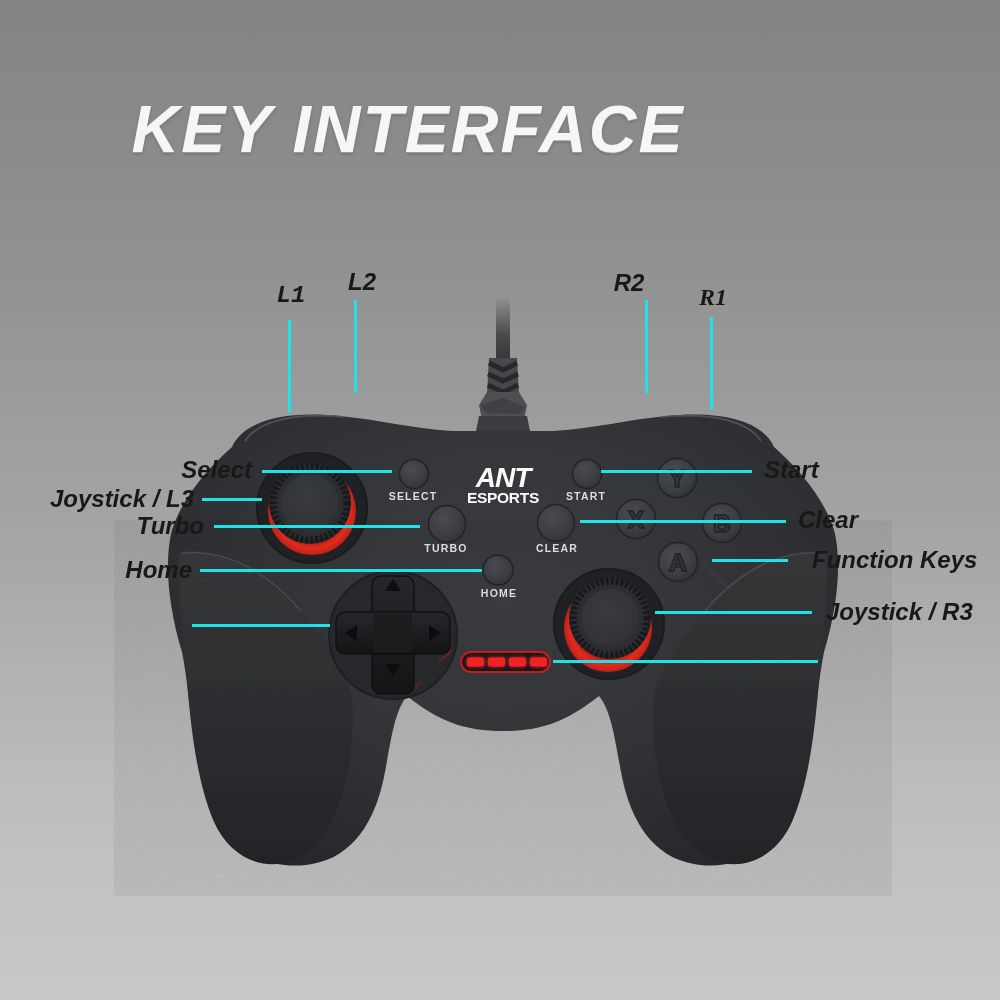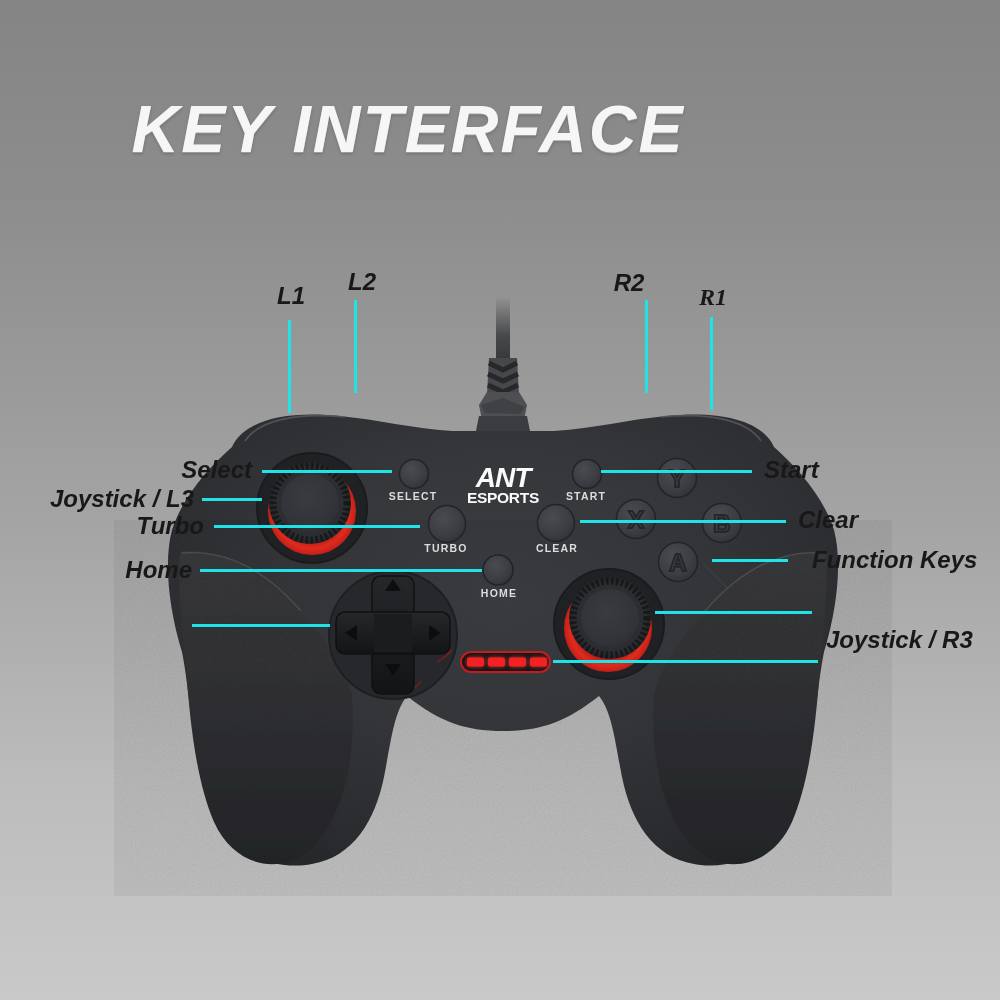--- a/index.html
+++ b/index.html
@@ -225,28 +225,28 @@
   <div class="cline h" style="left:214px; top:525px; width:206px;"></div>
   <div class="cline h" style="left:200px; top:569px; width:282px;"></div>
   <div class="cline h" style="left:192px; top:624px; width:138px;"></div>
 
   <div class="cline h" style="left:601px; top:470px; width:151px;"></div>
   <div class="cline h" style="left:580px; top:520px; width:206px;"></div>
   <div class="cline h" style="left:712px; top:559px; width:76px;"></div>
   <div class="cline h" style="left:655px; top:611px; width:157px;"></div>
   <div class="cline h" style="left:553px; top:660px; width:265px;"></div>
 
-  <div class="callout" style="left:291px; top:283px; transform:translateX(-50%);">L1</div>
+  <div class="callout" style="left:291px; top:283px; transform:translateX(-50%);font-family:Liberation Mono, monospace;">L1</div>
   <div class="callout" style="left:362px; top:269px; transform:translateX(-50%);">L2</div>
   <div class="callout" style="left:629px; top:270px; transform:translateX(-50%);">R2</div>
   <div class="callout" style="left:713px; top:284px; transform:translateX(-50%);font-family:Liberation Serif, serif;">R1</div>
 
   <div class="callout" style="right:748px; top:457px;">Select</div>
   <div class="callout" style="right:806px; top:486px;margin-left:48px;">Joystick / L3</div>
   <div class="callout" style="right:796px; top:513px;">Turbo</div>
   <div class="callout" style="right:808px; top:557px;">Home</div>
 
   <div class="callout" style="left:764px; top:457px;">Start</div>
   <div class="callout" style="left:798px; top:507px;">Clear</div>
   <div class="callout" style="left:812px; top:547px;">Function Keys</div>
-  <div class="callout" style="left:826px; top:599px;margin-top:28px;">Joystick / R3</div>
+  <div class="callout" style="left:826px; top:599px;">Joystick / R3</div>
 
 </div>
 
 </body></html>

